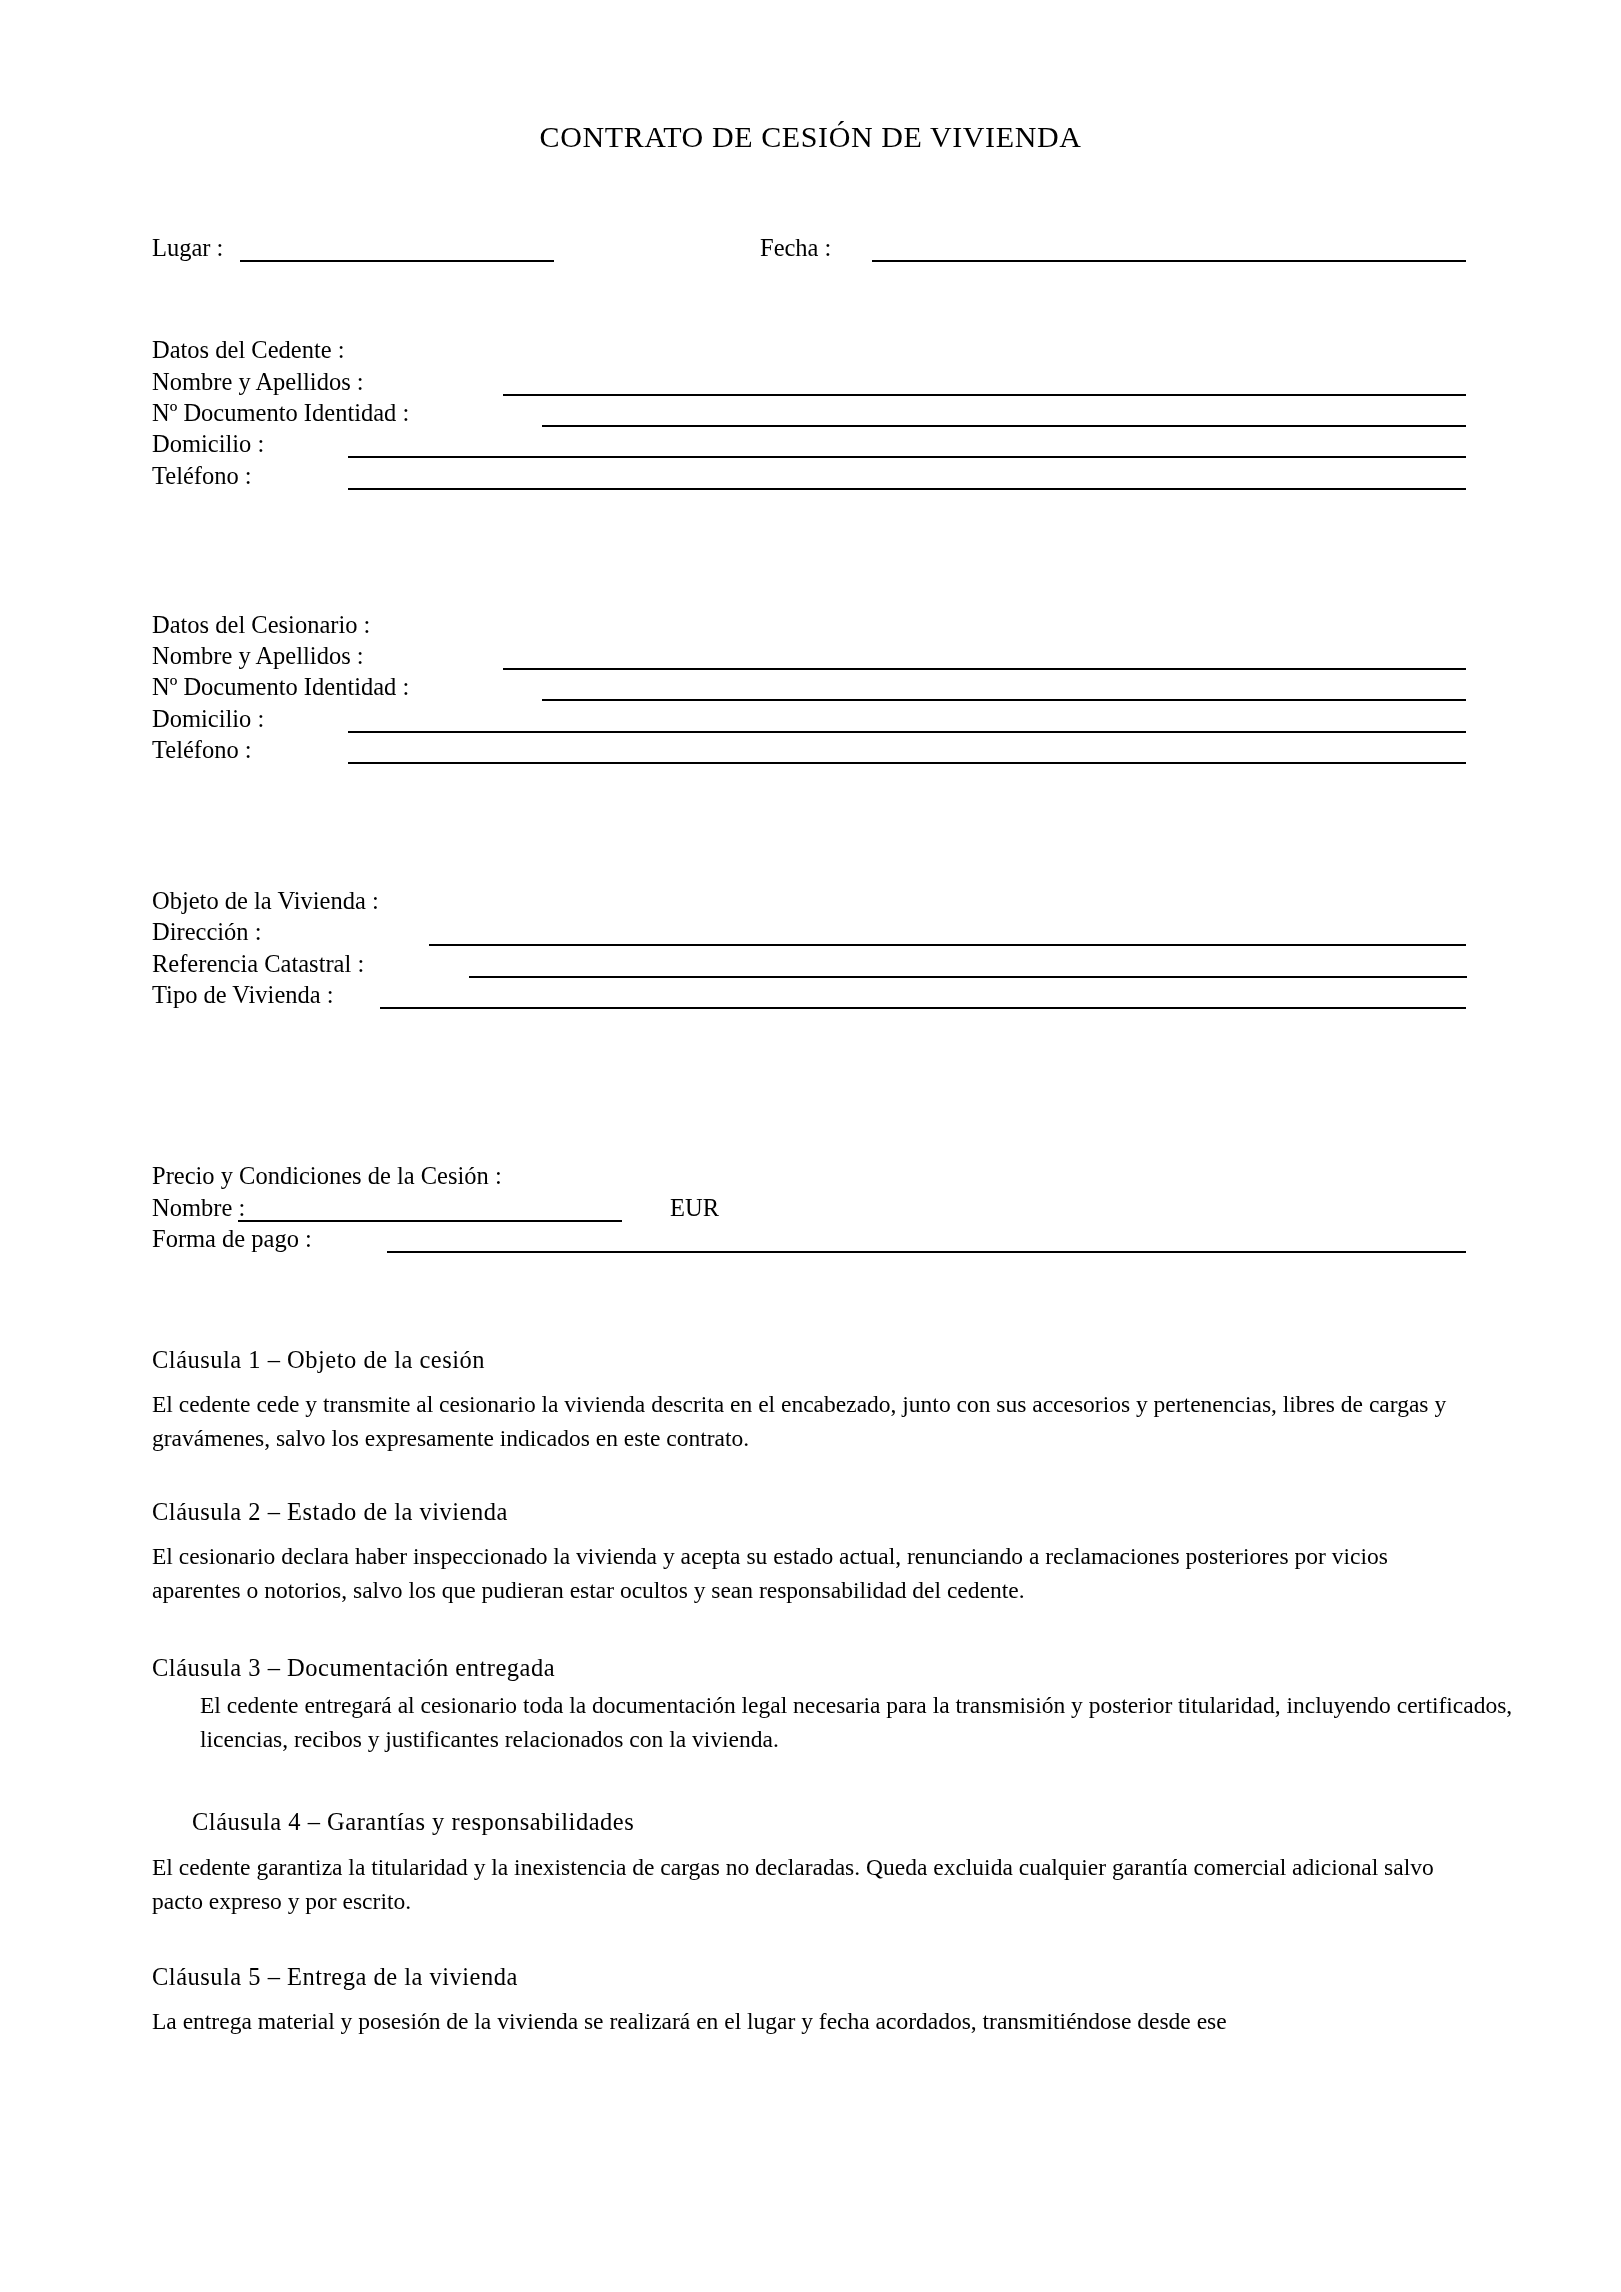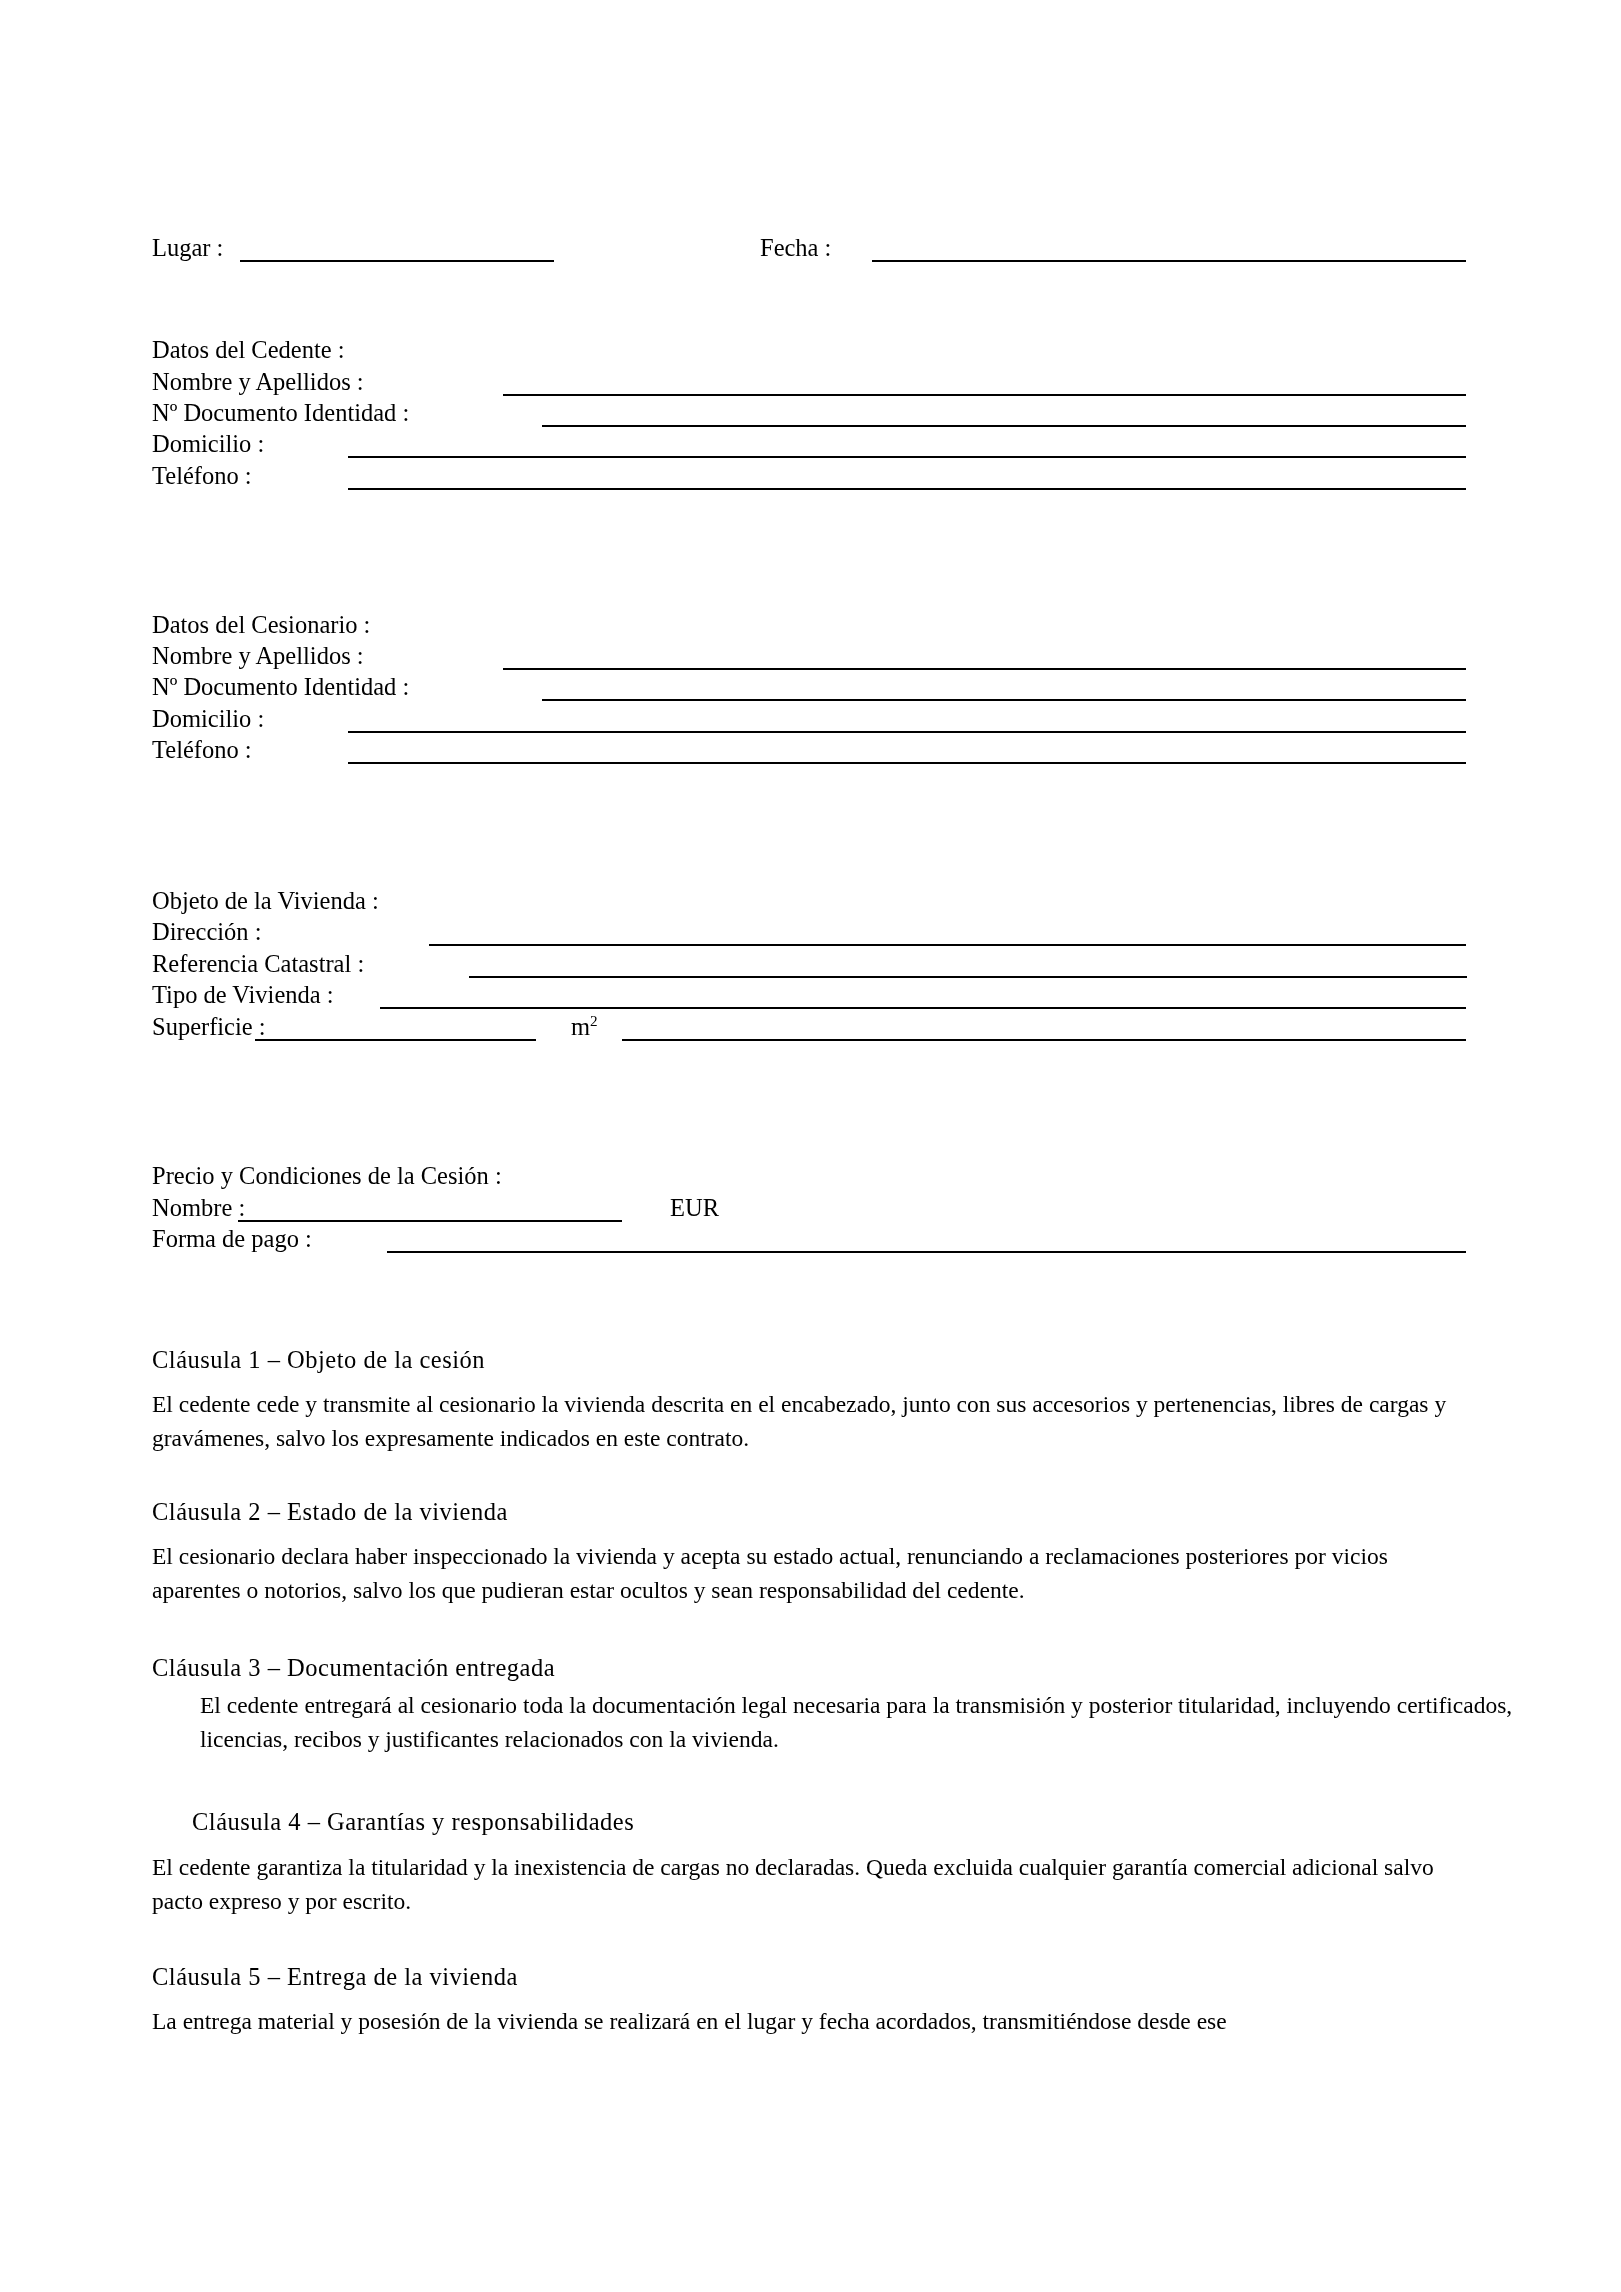--- a/index.html
+++ b/index.html
@@ -92,20 +92,21 @@
     font-size: 23.5px;
     line-height: 34px;
     text-align: left;
   }
 </style>
 </head>
 <body>
 
 <div class="page">
 
+  <div class="doc-title">CONTRATO DE CESIÓN DE VIVIENDA</div>
 
   <div class="frow" style="top:233px;">
     <span class="flabel" style="left:0px;">Lugar :</span>
     <span class="fline" style="left:88px; width:314px;"></span>
 
     <span class="flabel" style="left:608px;">Fecha :</span>
     <span class="fline" style="left:720px; width:594px;"></span>
   </div>
 
   <div class="sectlabel" style="top:335px;">Datos del Cedente :</div>
@@ -162,26 +163,20 @@
   <div class="frow" style="top:917px;">
     <span class="flabel">Dirección :</span>
     <span class="fline" style="left:277px; width:1037px;"></span>
   </div>
 
   <div class="frow" style="top:980px;">
     <span class="flabel">Tipo de Vivienda :</span>
     <span class="fline" style="left:228px; width:1086px;"></span>
   </div>
 
-  <div class="frow" style="top:1012px;">
-    <span class="flabel">Superficie :</span>
-    <span class="fline" style="left:103px; width:281px;"></span>
-    <span class="funit" style="left:419px;"><span>m</span><sup>2</sup></span>
-    <span class="fline" style="left:470px; width:844px;"></span>
-  </div>
 
   <div class="sectlabel" style="top:1161px;">Precio y Condiciones de la Cesión :</div>
 
   <div class="frow" style="top:1193px;">
     <span class="flabel">Nombre :</span>
     <span class="fline" style="left:86px; width:384px;"></span>
     <span class="funit" style="left:518px;">EUR</span>
   </div>
 
   <div class="frow" style="top:1224px;">

